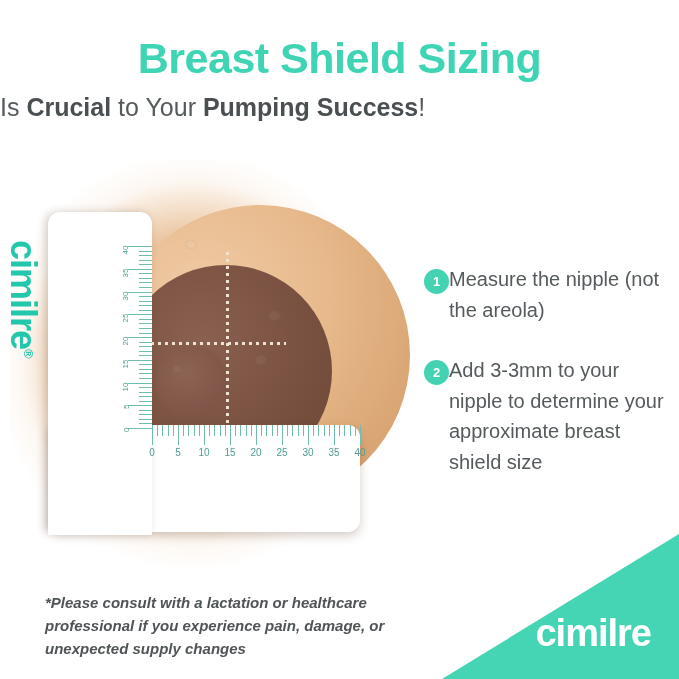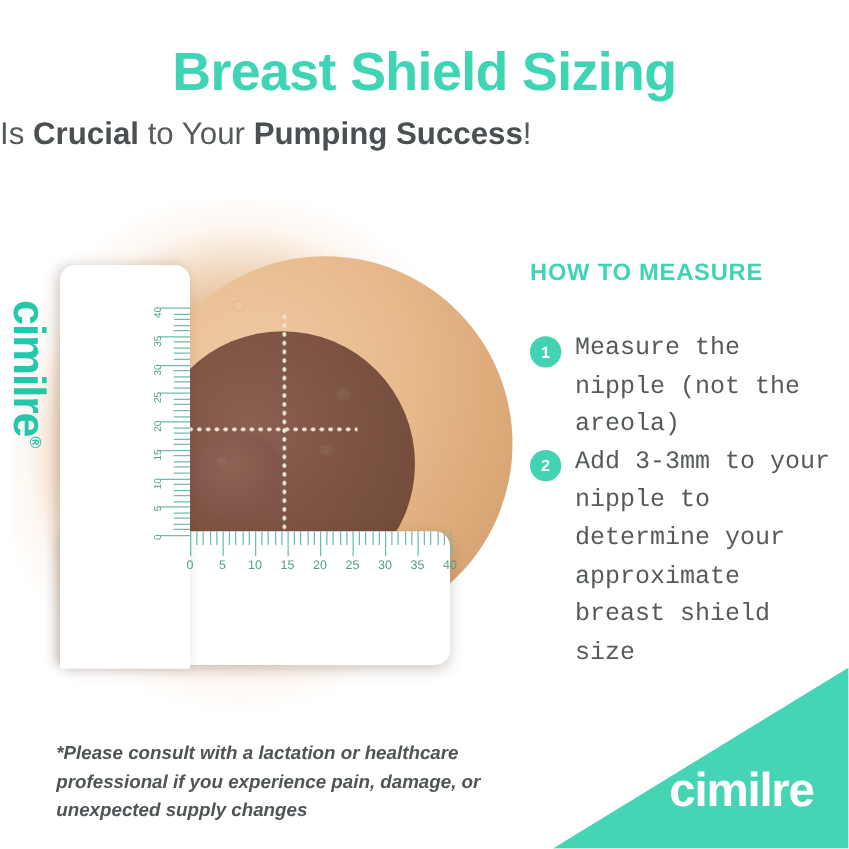--- a/index.html
+++ b/index.html
@@ -100,21 +100,21 @@
   }
   .step{position:absolute;left:424px;display:flex;align-items:flex-start;}
   #step1{top:264px;}
   #step2{top:355px;}
   .badge{
     width:25px;height:25px;border-radius:50%;background:#43D3B3;
     color:#fff;font-size:13px;font-weight:bold;
     display:flex;align-items:center;justify-content:center;
     flex:0 0 25px;margin-top:5px;
   }
-  .step-text{margin-left:11px;font-size:20px;color:#555a5c;line-height:1.53;max-width:215px;font-family:Liberation Mono, monospace;}
+  .step-text{margin-left:0;font-size:20px;color:#555a5c;line-height:1.53;max-width:215px;}
 
   
   #disclaimer{
     position:absolute;left:45px;top:592px;width:345px;
     font-size:15px;font-style:italic;color:#4f5456;line-height:1.52;font-weight:bold;
   }
   #tri{
     position:absolute;left:0;top:0;width:679px;height:679px;
     pointer-events:none;
   }
@@ -251,21 +251,20 @@
         <div class="lbl" style="left: 42px;">10</div>
         <div class="lbl" style="left: 68px;">15</div>
         <div class="lbl" style="left: 94px;">20</div>
         <div class="lbl" style="left: 120px;">25</div>
         <div class="lbl" style="left: 146px;">30</div>
         <div class="lbl" style="left: 172px;">35</div>
         <div class="lbl" style="left: 198px;">40</div>
       </div>
   </div>
 
-  <div id="howto">HOW TO MEASURE</div>
 
   <div class="step" id="step1">
     <div class="badge">1</div>
     <div class="step-text">Measure the nipple (not the areola)</div>
   </div>
 
   <div class="step" id="step2">
     <div class="badge">2</div>
     <div class="step-text">Add 3-3mm to your nipple to determine your approximate breast shield size</div>
   </div>

